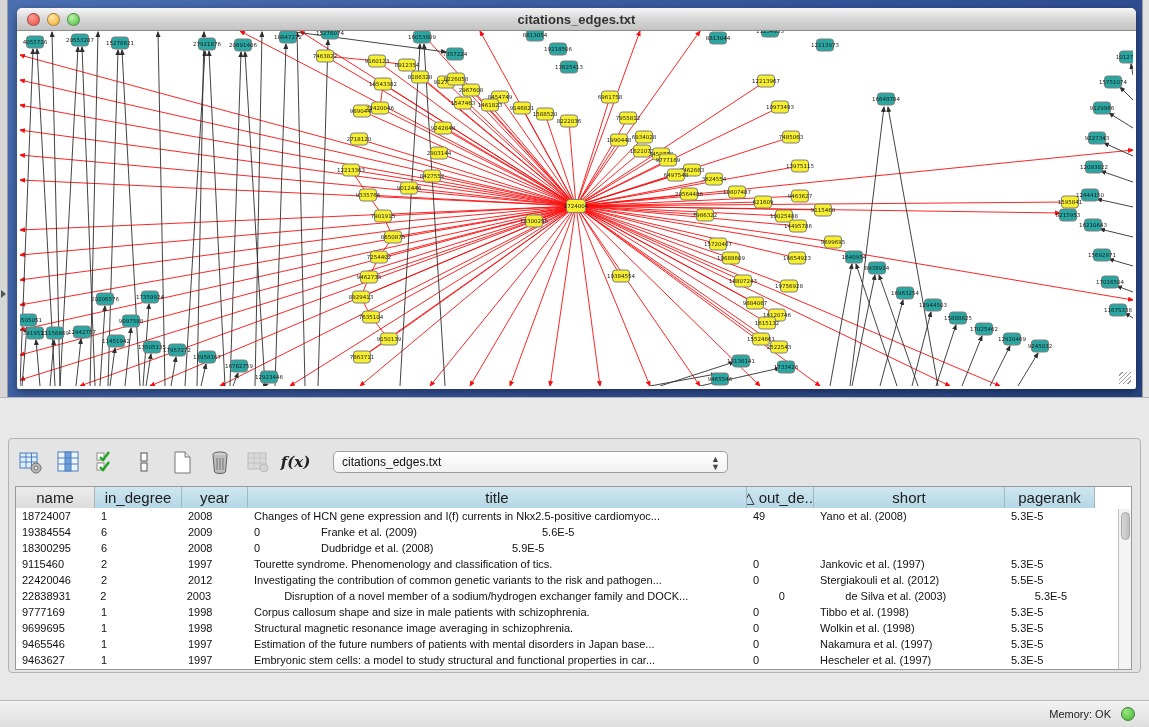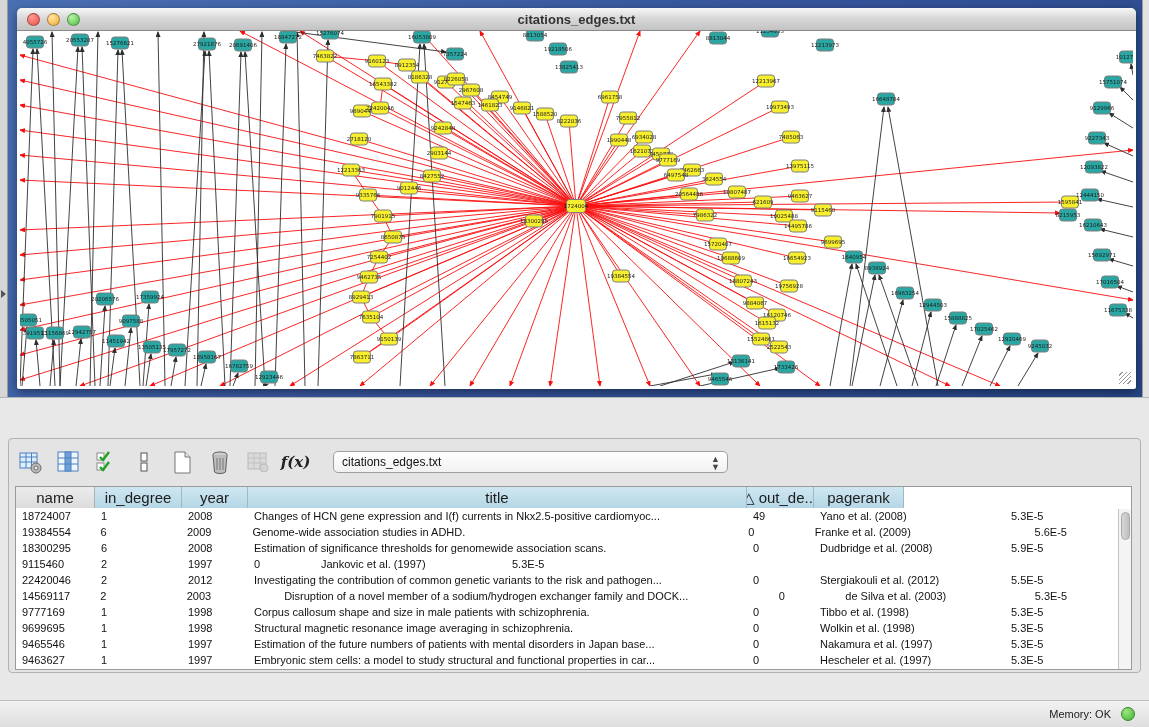--- a/index.html
+++ b/index.html
@@ -597,70 +597,70 @@
       </div>
     </div>
 
     <div class="tbl">
       <div class="tbl-head" id="tbl-head">
           <div class="th gray" style="width: 79px;">name</div>
           <div class="th" style="width: 87px;">in_degree</div>
           <div class="th" style="width: 66px;">year</div>
           <div class="th" style="width: 499px;">title</div>
           <div class="th" style="width: 67px;">△ out_de...</div>
+          <div class="th" style="width: 191px;">short</div>
           <div class="th" style="width: 90px;">pagerank</div>
           <div class="th" style="flex: 1 1 0%; background: rgb(255, 255, 255); border-right: none;"></div>
         </div>
       <div class="tbl-body" id="tbl-body">
           <div class="tr">
             <div class="td" style="width: 79px;">18724007</div>
             <div class="td" style="width: 87px;">1</div>
             <div class="td" style="width: 66px;">2008</div>
             <div class="td" style="width: 499px;">Changes of HCN gene expression and I(f) currents in Nkx2.5-positive cardiomyoc...</div>
             <div class="td" style="width: 67px;">49</div>
             <div class="td" style="width: 191px;">Yano et al. (2008)</div>
             <div class="td" style="width: 90px;">5.3E-5</div>
           </div>
           <div class="tr">
             <div class="td" style="width: 79px;">19384554</div>
             <div class="td" style="width: 87px;">6</div>
             <div class="td" style="width: 66px;">2009</div>
-            <div class="td" style="width: 499px;">Genome-wide association studies in ADHD.</div>
             <div class="td" style="width: 67px;">0</div>
             <div class="td" style="width: 191px;">Franke et al. (2009)</div>
             <div class="td" style="width: 90px; margin-left: 30px;">5.6E-5</div>
           </div>
           <div class="tr">
             <div class="td" style="width: 79px;">18300295</div>
             <div class="td" style="width: 87px;">6</div>
             <div class="td" style="width: 66px;">2008</div>
-            <div class="td" style="width: 499px;">Estimation of significance thresholds for genomewide association scans.</div>
             <div class="td" style="width: 67px;">0</div>
             <div class="td" style="width: 191px;">Dudbridge et al. (2008)</div>
             <div class="td" style="width: 90px;">5.9E-5</div>
           </div>
           <div class="tr">
             <div class="td" style="width: 79px;">9115460</div>
             <div class="td" style="width: 87px;">2</div>
             <div class="td" style="width: 66px;">1997</div>
+            <div class="td" style="width: 499px;">Tourette syndrome. Phenomenology and classification of tics.</div>
             <div class="td" style="width: 67px;">0</div>
             <div class="td" style="width: 191px;">Jankovic et al. (1997)</div>
             <div class="td" style="width: 90px;">5.3E-5</div>
           </div>
           <div class="tr">
             <div class="td" style="width: 79px;">22420046</div>
             <div class="td" style="width: 87px;">2</div>
             <div class="td" style="width: 66px;">2012</div>
             <div class="td" style="width: 499px;">Investigating the contribution of common genetic variants to the risk and pathogen...</div>
             <div class="td" style="width: 67px;">0</div>
             <div class="td" style="width: 191px;">Stergiakouli et al. (2012)</div>
             <div class="td" style="width: 90px;">5.5E-5</div>
           </div>
           <div class="tr">
-            <div class="td" style="width: 79px;">14569117</div>
+            <div class="td" style="width: 79px;">22838931</div>
             <div class="td" style="width: 87px;">2</div>
             <div class="td" style="width: 66px;">2003</div>
             <div class="td" style="width: 499px; margin-left: 32px;">Disruption of a novel member of a sodium/hydrogen exchanger family and DOCK...</div>
             <div class="td" style="width: 67px;">0</div>
             <div class="td" style="width: 191px;">de Silva et al. (2003)</div>
             <div class="td" style="width: 90px;">5.3E-5</div>
           </div>
           <div class="tr">
             <div class="td" style="width: 79px;">9777169</div>
             <div class="td" style="width: 87px;">1</div>

